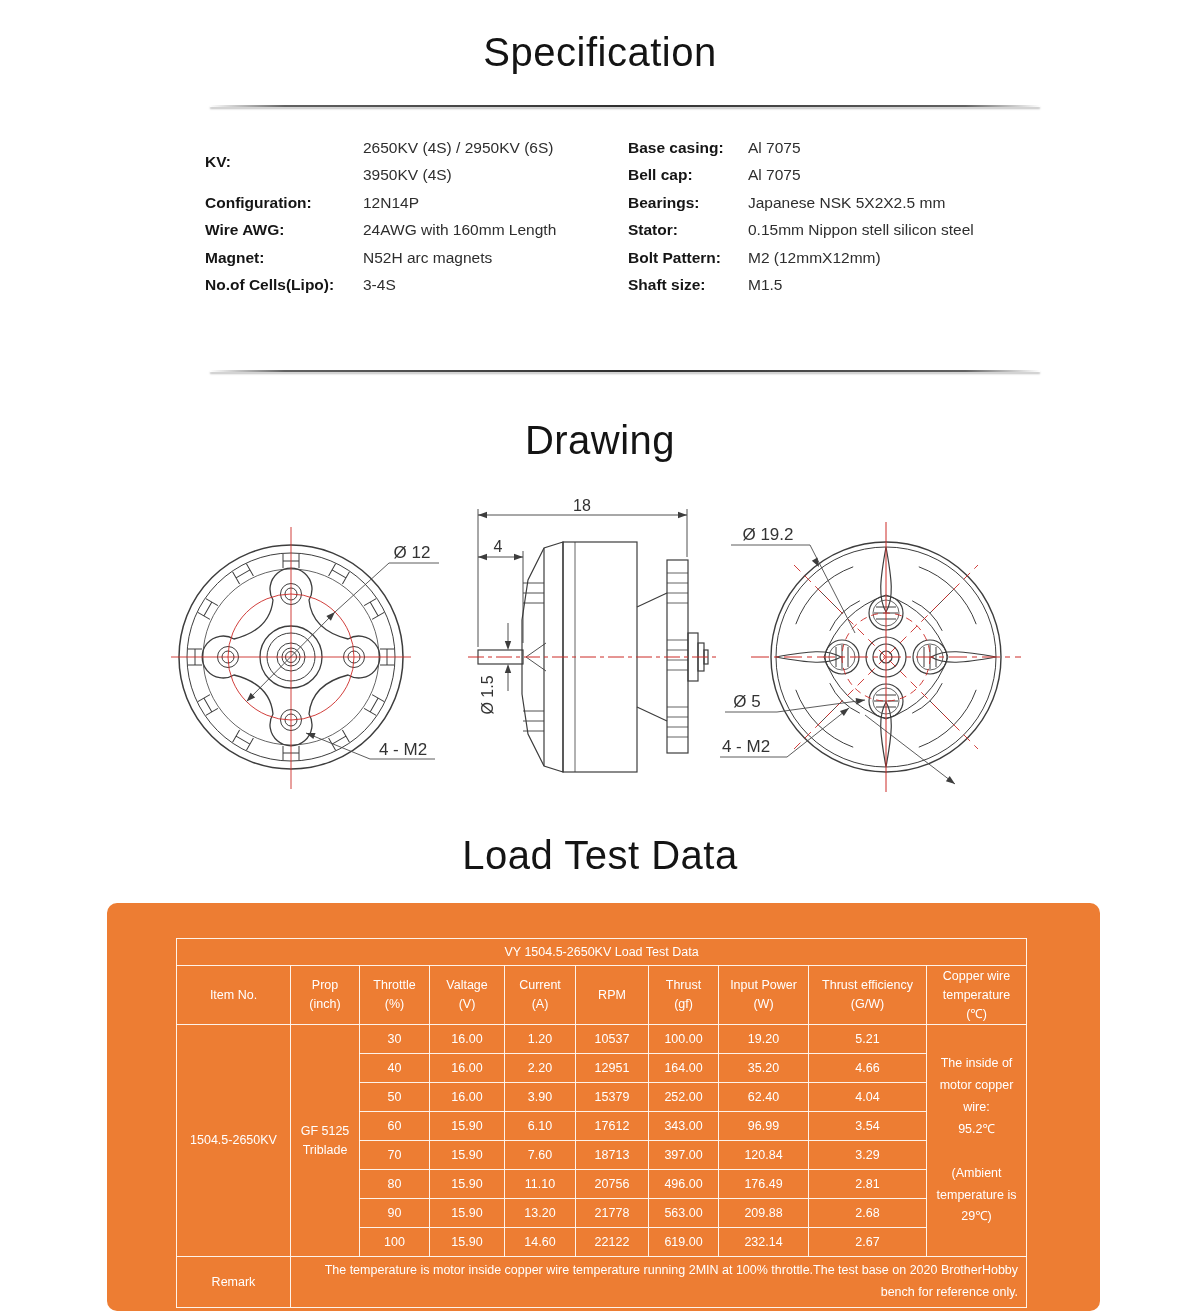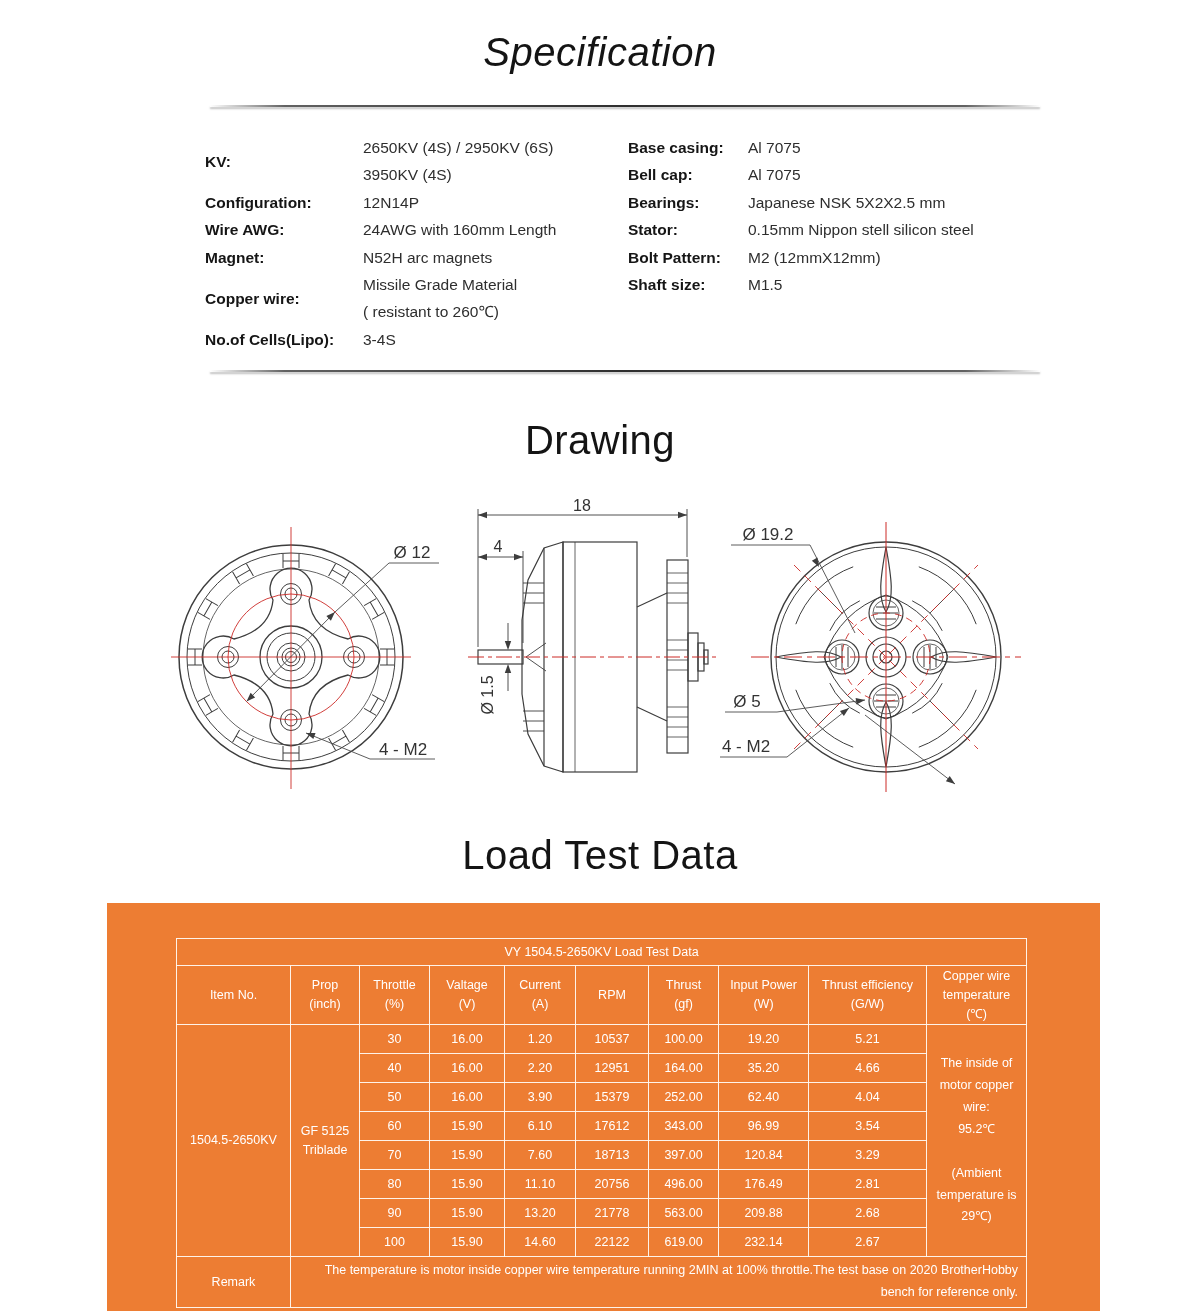--- a/index.html
+++ b/index.html
@@ -15,39 +15,39 @@
         font-size:15.5px;line-height:27.4px;color:#2e2e2e;}
   .spec-col.left{width:423px;flex:none;}
   .spec-row{display:flex;align-items:center;}
   .spec-label{font-weight:700;color:#151515;flex:none;}
   .left .spec-label{width:158px;}
   .right .spec-label{width:120px;}
   
   .drawing-svg{position:absolute;}
   .drawing-svg text{font-family:"Liberation Sans",sans-serif;fill:#333;}
   
-  .orange-panel{position:absolute;left:107px;top:903px;width:993px;height:408px;background:#ED7D33;}
+  .orange-panel{position:absolute;left:107px;top:903px;width:993px;height:408px;background:#ED7D33;border-radius:10px;}
   .lt-table{position:absolute;left:69px;top:35px;width:850px;border-collapse:collapse;
             color:#fff;font-size:12.5px;table-layout:fixed;}
   .lt-table th,.lt-table td{border:1px solid rgba(255,249,243,.95);text-align:center;
             vertical-align:middle;font-weight:400;white-space:pre-line;
             padding:1px 3px;line-height:1.5;}
   .lt-table .title-row th{height:24px;line-height:22px;}
   .lt-table .head-row th{height:56px;}
   .lt-table .data-row td{height:26px;}
   .lt-table .copper-cell{line-height:1.75;margin-left:38px;}
   .lt-table .remark-row td{height:46px;}
   .lt-table .remark-text{text-align:right;padding:2px 8px;white-space:normal;line-height:1.75;}
 </style>
 </head>
 <body>
 
 <div id="page">
 
-  <h1 class="sec-title" style="top:30px;font-style:italic;">Specification</h1>
+  <h1 class="sec-title" style="top:30px;">Specification</h1>
   <div class="divider" style="top:105px;"></div>
 
   <div class="spec">
     <div class="spec-col left">
       <div class="spec-row">
         <span class="spec-label">KV:</span>
         <div class="spec-value">
           <div>2650KV (4S) / 2950KV (6S)</div>
           <div>3950KV (4S)</div>
         </div>
@@ -56,27 +56,20 @@
         <span class="spec-label">Configuration:</span>
         <div class="spec-value">12N14P</div>
       </div>
       <div class="spec-row">
         <span class="spec-label">Wire AWG:</span>
         <div class="spec-value">24AWG with 160mm Length</div>
       </div>
       <div class="spec-row">
         <span class="spec-label">Magnet:</span>
         <div class="spec-value">N52H arc magnets</div>
-      </div>
-      <div class="spec-row">
-        <span class="spec-label">Copper wire:</span>
-        <div class="spec-value">
-          <div>Missile Grade Material</div>
-          <div>( resistant to 260℃)</div>
-        </div>
       </div>
       <div class="spec-row">
         <span class="spec-label">No.of Cells(Lipo):</span>
         <div class="spec-value">3-4S</div>
       </div>
     </div>
     <div class="spec-col right">
       <div class="spec-row">
         <span class="spec-label">Base casing:</span>
         <div class="spec-value">Al 7075</div>

